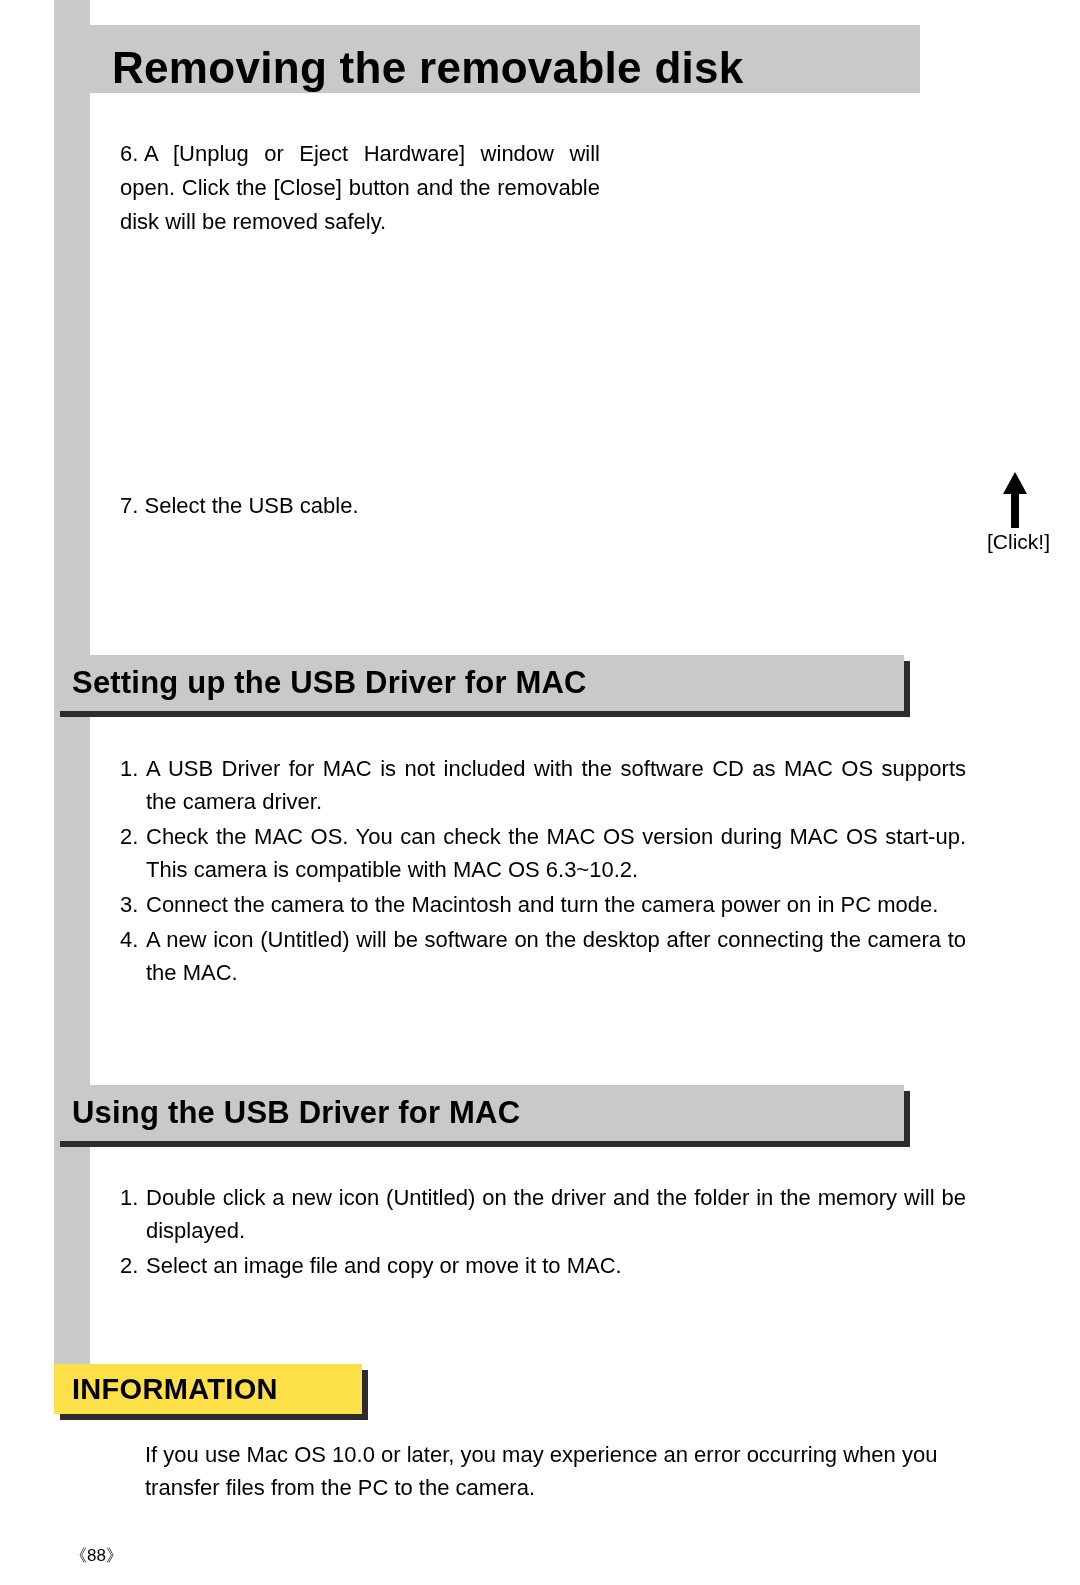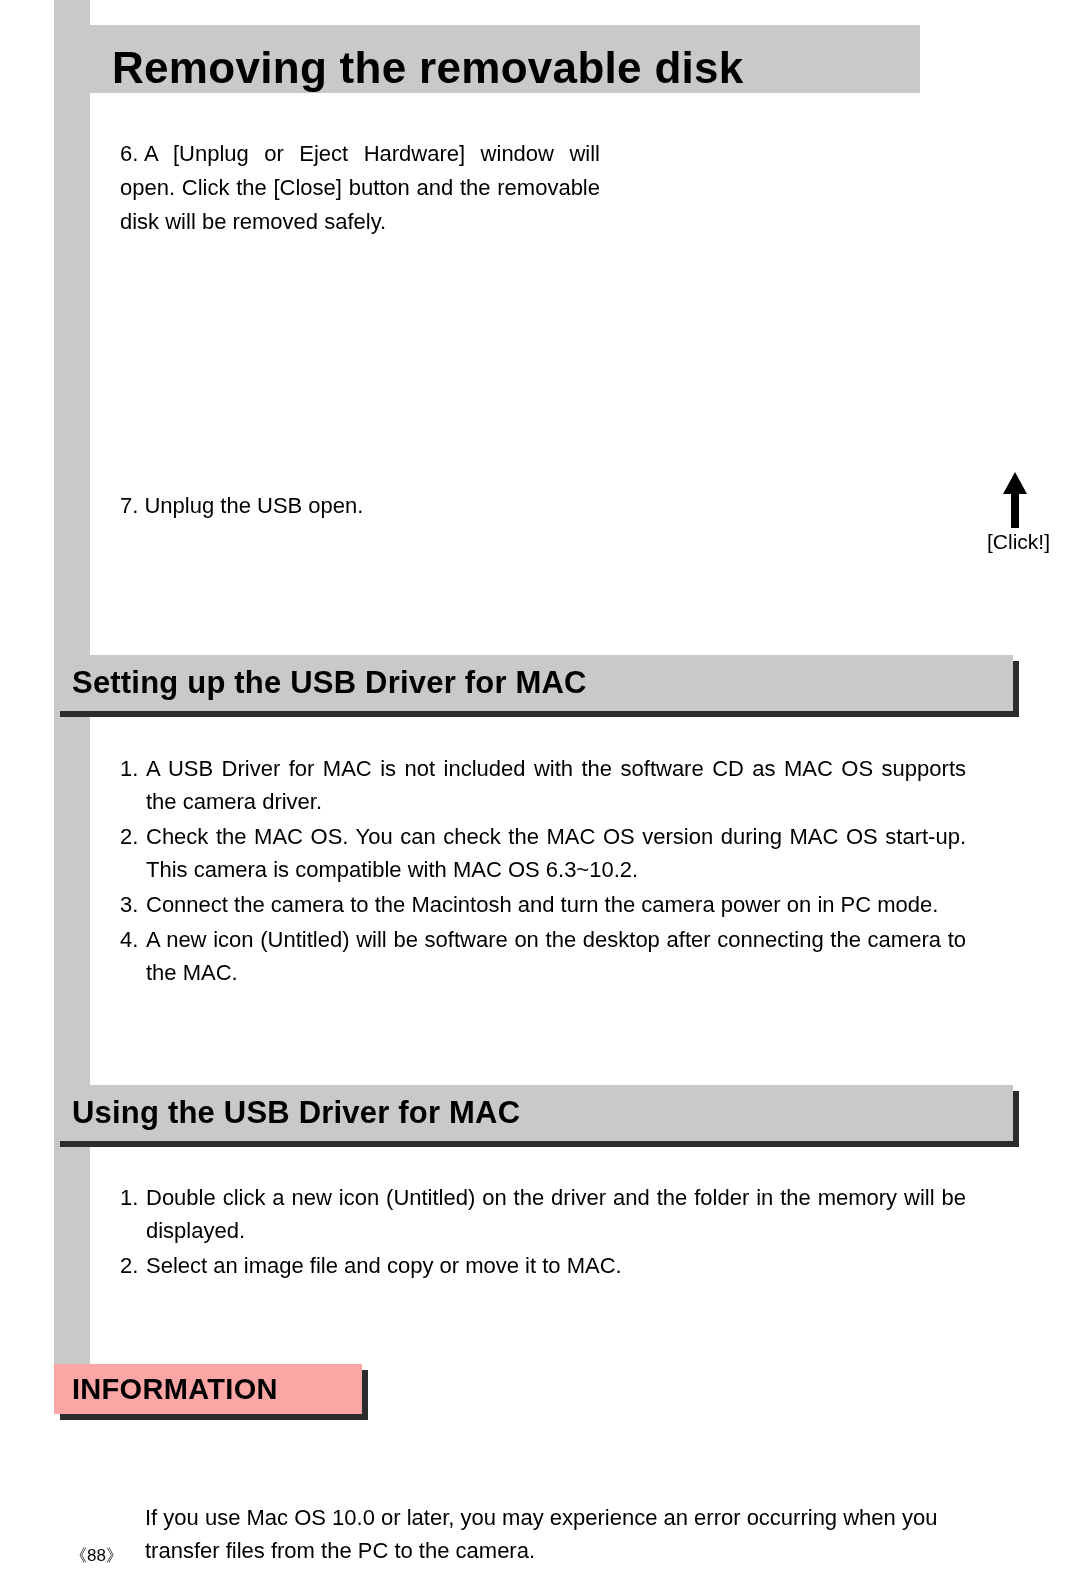--- a/index.html
+++ b/index.html
@@ -65,21 +65,21 @@
   .arrow-svg { display: block; margin: 0 auto; }
   .click-label {
     font-size: 21px;
     margin-top: 2px;
     text-align: right;
   }
   
   .section-header {
     position: absolute;
     left: 54px;
-    width: 959px;
+    width: 850px;
     height: 56px;
   }
   .section-header .shadow {
     position: absolute;
     left: 6px;
     top: 6px;
     width: 100%;
     height: 100%;
     background: #2c2c2c;
   }
@@ -133,33 +133,33 @@
   .info-header .shadow {
     position: absolute;
     left: 6px; top: 6px;
     width: 100%; height: 100%;
     background: #2c2c2c;
   }
   .info-header .bar {
     position: absolute;
     left: 0; top: 0;
     width: 100%; height: 100%;
-    background: #fca5a5;
+    background: #fde047;
     display: flex; align-items: center;
   }
   .info-header .label {
     font-size: 29px;
     font-weight: bold;
     margin-left: 18px;
     letter-spacing: 0.3px;
   }
   .info-body {
     position: absolute;
     left: 145px;
-    top: 1501px;
+    top: 1438px;
     width: 820px;
     font-size: 22px;
     line-height: 33px;
   }
   
   .page-num {
     position: absolute;
     left: 70px;
     top: 1544px;
     font-size: 17px;
@@ -177,21 +177,21 @@
   <div class="main-title-bar">
     <div class="main-title">Removing the removable disk</div>
   </div>
 
   <div class="step-6">
     <span class="num">6.</span><span class="step-6-text">A [Unplug or Eject Hardware] window will open. Click the [Close] button and the removable disk will be removed safely.</span>
   </div>
 
   <div class="step-7">
     <span>7.</span>
-    <span>Unplug the USB open.</span>
+    <span>Select the USB cable.</span>
   </div>
 
   <div class="arrow-block">
     <svg class="arrow-svg" width="28" height="56" viewBox="0 0 28 56">
       <polygon points="14,0 26,22 18,22 18,56 10,56 10,22 2,22" fill="#000"></polygon>
     </svg>
     <div class="click-label">[Click!]</div>
   </div>
 
   <div class="section-header sec1">

